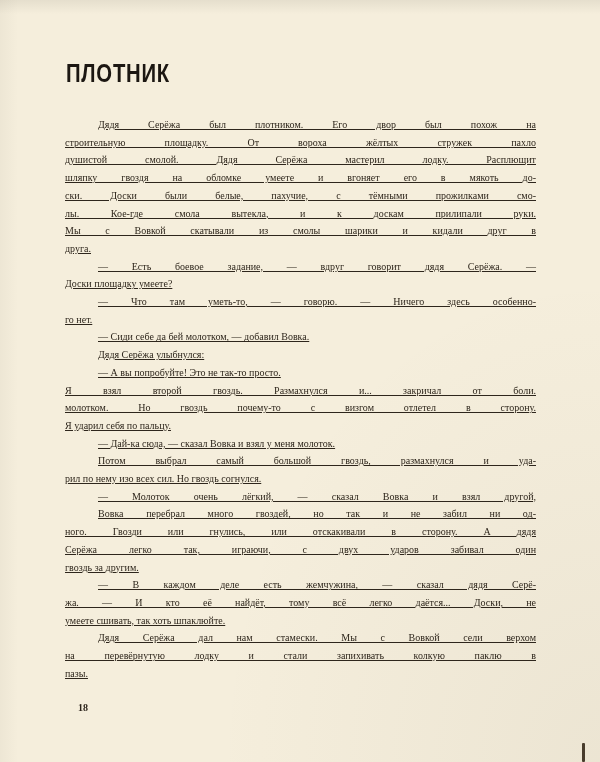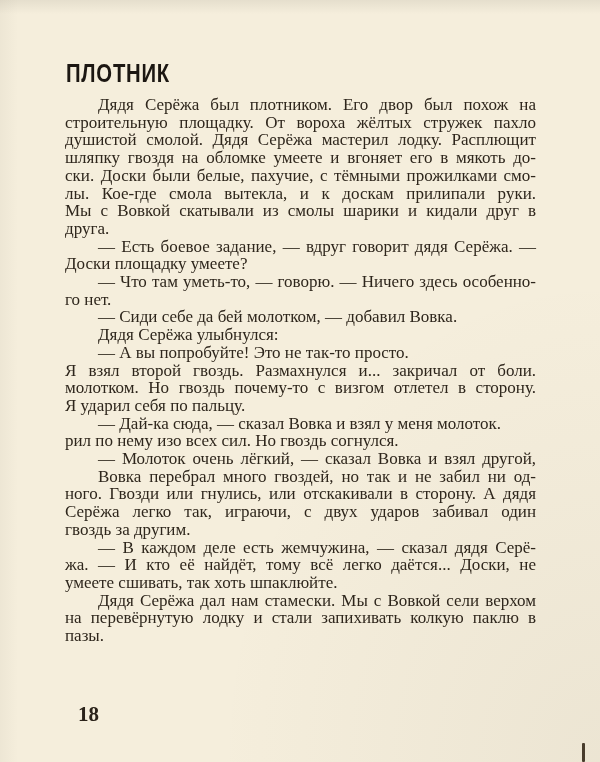--- a/index.html
+++ b/index.html
@@ -34,45 +34,46 @@
     line-height: 26px;
     letter-spacing: 1px;
     color: #1c1712;
     transform: scaleX(0.78);
     transform-origin: left center;
     white-space: nowrap;
   }
   .text-block {
     position: absolute;
     left: 65px;
-    top: 96px;
+    top: 116px;
     width: 471px;
-    font-size: 17px;
+    font-size: 10px;
     color: #2e261c;
+    text-decoration: underline;
   }
   .line {
     line-height: 17.7px;
     white-space: nowrap;      
   }
   .line {
     white-space: normal;
     text-align: justify;
     text-align-last: justify;
   }
   .line.last {
     text-align-last: left;
   }
   .line.first {
     padding-left: 33px;
   }
   .page-number {
     position: absolute;
     left: 78px;
     top: 702px;
-    font-size: 21px;
+    font-size: 10px;
     font-weight: 700;
     color: #2b231a;
   }
   .scan-artifact {
     position: absolute;
     left: 582px;
     top: 743px;
     width: 3px;
     height: 19px;
     background: #483c2c;
@@ -100,20 +101,21 @@
       <div class="line last">Доски площадку умеете?</div>
       <div class="line first">— Что там уметь-то, — говорю. — Ничего здесь особенно-</div>
       <div class="line last">го нет.</div>
       <div class="line first last">— Сиди себе да бей молотком, — добавил Вовка.</div>
       <div class="line first last">Дядя Серёжа улыбнулся:</div>
       <div class="line first last">— А вы попробуйте! Это не так-то просто.</div>
       <div class="line">Я взял второй гвоздь. Размахнулся и... закричал от боли.</div>
       <div class="line">молотком. Но гвоздь почему-то с визгом отлетел в сторону.</div>
       <div class="line last">Я ударил себя по пальцу.</div>
       <div class="line first last">— Дай-ка сюда, — сказал Вовка и взял у меня молоток.</div>
+      <div class="line first">Потом выбрал самый большой гвоздь, размахнулся и уда-</div>
       <div class="line last">рил по нему изо всех сил. Но гвоздь согнулся.</div>
       <div class="line first">— Молоток очень лёгкий, — сказал Вовка и взял другой,</div>
       <div class="line first">Вовка перебрал много гвоздей, но так и не забил ни од-</div>
       <div class="line">ного. Гвозди или гнулись, или отскакивали в сторону. А дядя</div>
       <div class="line">Серёжа легко так, играючи, с двух ударов забивал один</div>
       <div class="line last">гвоздь за другим.</div>
       <div class="line first">— В каждом деле есть жемчужина, — сказал дядя Серё-</div>
       <div class="line">жа. — И кто её найдёт, тому всё легко даётся... Доски, не</div>
       <div class="line last">умеете сшивать, так хоть шпаклюйте.</div>
       <div class="line first">Дядя Серёжа дал нам стамески. Мы с Вовкой сели верхом</div>

